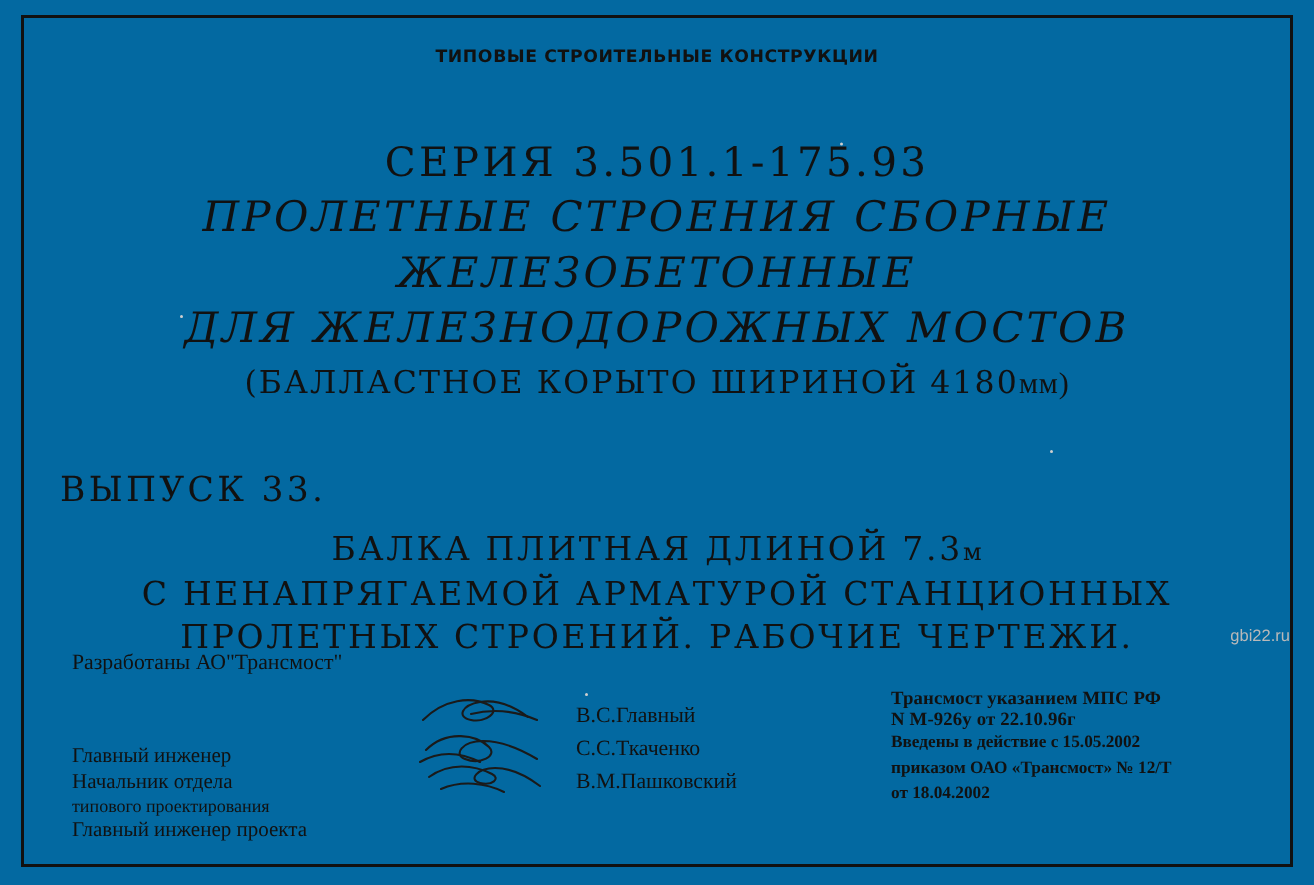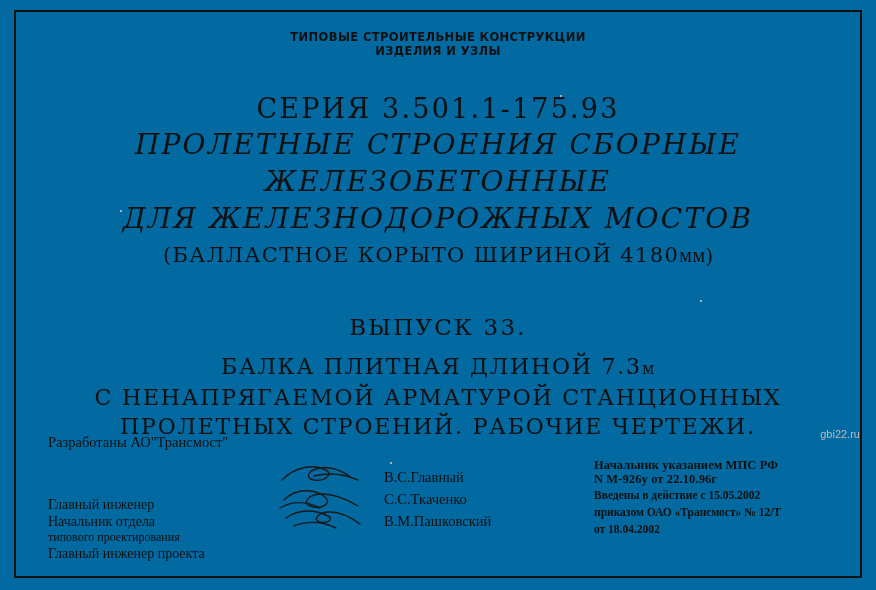--- a/index.html
+++ b/index.html
@@ -90,21 +90,20 @@
     font-size: 20px;
     letter-spacing: 0.6px;
     font-family: Liberation Serif, serif;
   }
 
   .issue-block {
     position: absolute;
     top: 310px;
     left: 40px;
     right: 40px;
-    text-align: center;
   }
   .t-issue {
     font-size: 23px;
     line-height: 34px;
     letter-spacing: 2.2px;
     font-family: "DejaVu Serif", serif;
   }
 
   .beam-block {
     position: absolute;
@@ -192,21 +191,21 @@
     font-size: 11.5px;
     font-weight: bold;
     line-height: 15px;
     margin-top: 2px;
   }
 
   
   .watermark {
     position: absolute;
     right: 16px;
-    top: 428px;
+    top: 418px;
     font-family: "Liberation Sans", sans-serif;
     font-size: 11px;
     color: #b9b9b9;
   }
 
   
   .speck {
     position: absolute;
     background: #cfcfcf;
     width: 2px;
@@ -218,21 +217,20 @@
 <body>
 
 <div class="page">
 
   <div class="frame">
     <div class="frame-inner"></div>
   </div>
 
   <div class="top-caption">
     <div>ТИПОВЫЕ СТРОИТЕЛЬНЫЕ КОНСТРУКЦИИ</div>
-    <div>ИЗДЕЛИЯ И УЗЛЫ</div>
   </div>
 
   <div class="title-block">
     <div class="t-line t-series">СЕРИЯ 3.501.1-175.93</div>
     <div class="t-line t-big">ПРОЛЕТНЫЕ СТРОЕНИЯ СБОРНЫЕ</div>
     <div class="t-line t-big">ЖЕЛЕЗОБЕТОННЫЕ</div>
     <div class="t-line t-big">ДЛЯ ЖЕЛЕЗНОДОРОЖНЫХ МОСТОВ</div>
     <div class="t-line t-paren"><span>(БАЛЛАСТНОЕ КОРЫТО ШИРИНОЙ 4180</span><span class="sm">мм)</span></div>
   </div>
 
@@ -272,21 +270,21 @@
       </svg>
     </div>
 
     <div class="names">
       <div>В.С.Главный</div>
       <div>С.С.Ткаченко</div>
       <div>В.М.Пашковский</div>
     </div>
 
     <div class="approval">
-      <div class="ln1">Начальник указанием МПС РФ</div>
+      <div class="ln1">Трансмост указанием МПС РФ</div>
       <div class="ln1">N М-926у от 22.10.96г</div>
       <div class="ln3">Введены в действие с 15.05.2002</div>
       <div class="ln3">приказом ОАО «Трансмост» № 12/Т</div>
       <div class="ln3">от 18.04.2002</div>
     </div>
 
   </div>
 
   <div class="speck" style="left:120px; top:210px;"></div>
   <div class="speck" style="left:560px; top:95px;"></div>

